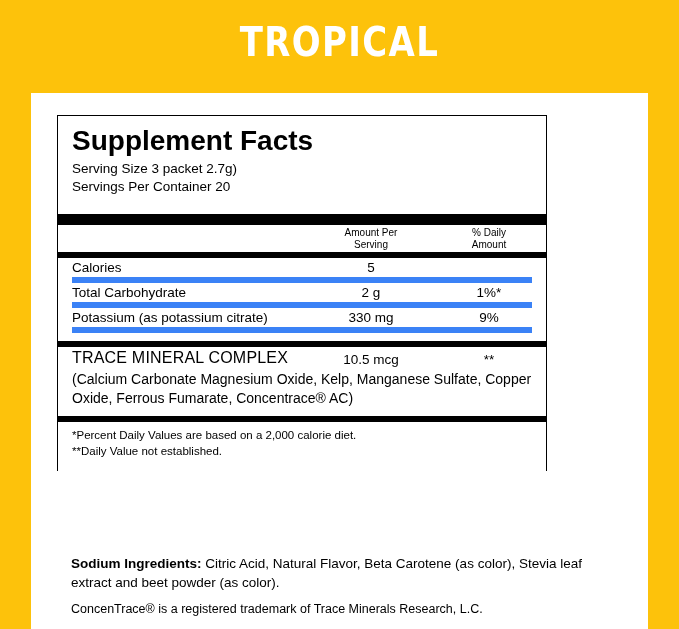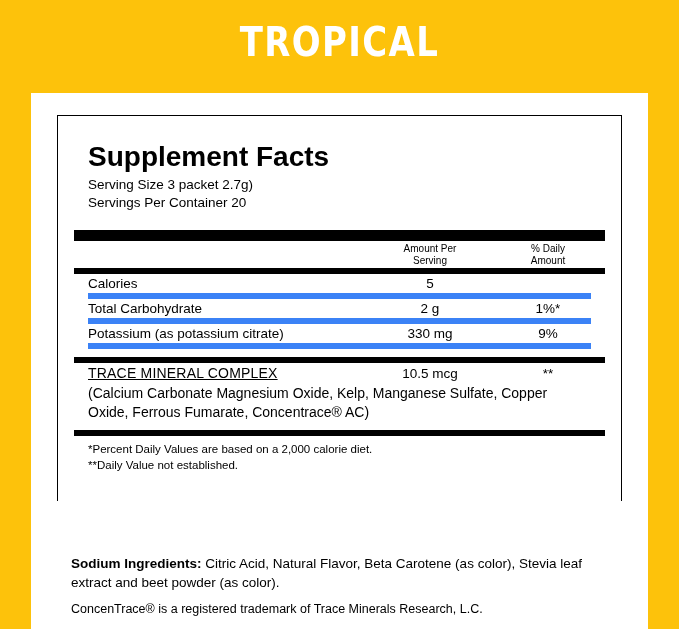--- a/index.html
+++ b/index.html
@@ -37,26 +37,26 @@
     top: 93px;
     width: 617px;
     height: 536px;
     background: #ffffff;
     box-sizing: border-box;
   }
   .facts-box {
     position: absolute;
     left: 26px;
     top: 22px;
-    width: 565px;
+    width: 490px;
     box-sizing: border-box;
     border: 1px solid #000;
     border-bottom: none;
     background: #ffffff;
-    padding: 16px;
+    padding: 0;
   }
   .facts-inner {
     padding: 0 14px;
   }
   .facts-title {
     font-family: "Liberation Sans", sans-serif;
     font-weight: bold;
     font-size: 28px;
     line-height: 1.1;
     padding-top: 10px;
@@ -98,23 +98,22 @@
     width: 150px;
   }
   td.dv {
     text-align: center;
     width: 86px;
   }
   .hairline-row td {
     border-bottom: 6px solid #3b82f6;
   }
   .complex-name {
-    font-size: 14px;
+    font-size: 16px;
     letter-spacing: 0.2px;
-    text-decoration: underline;
   }
   .complex-sub {
     font-size: 14px;
     line-height: 1.35;
     padding-top: 1px;
   }
   .footnotes {
     font-size: 11.5px;
     line-height: 1.4;
     color: #000;

